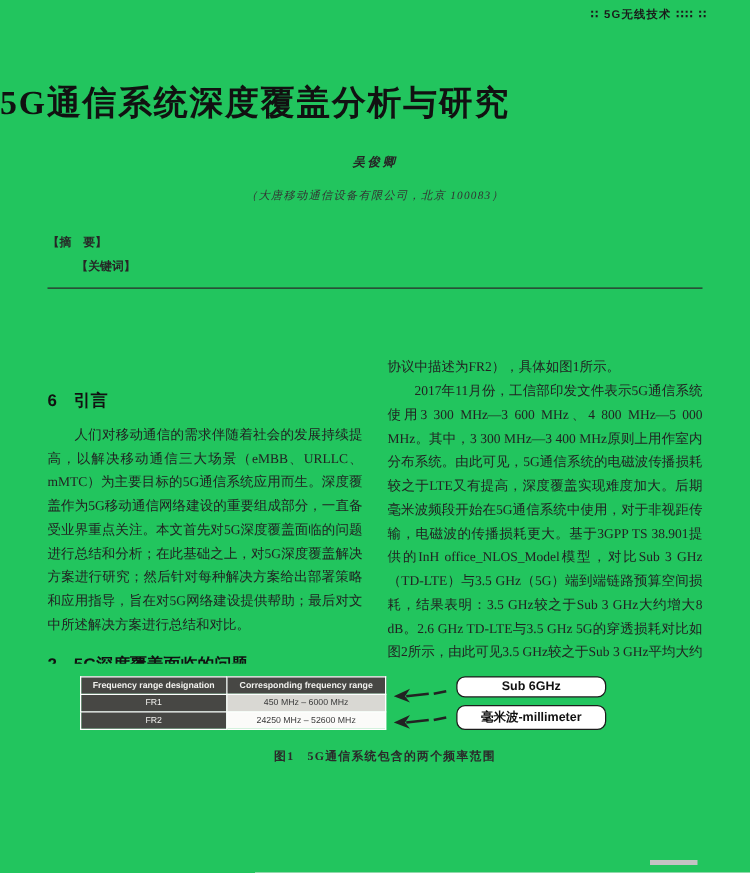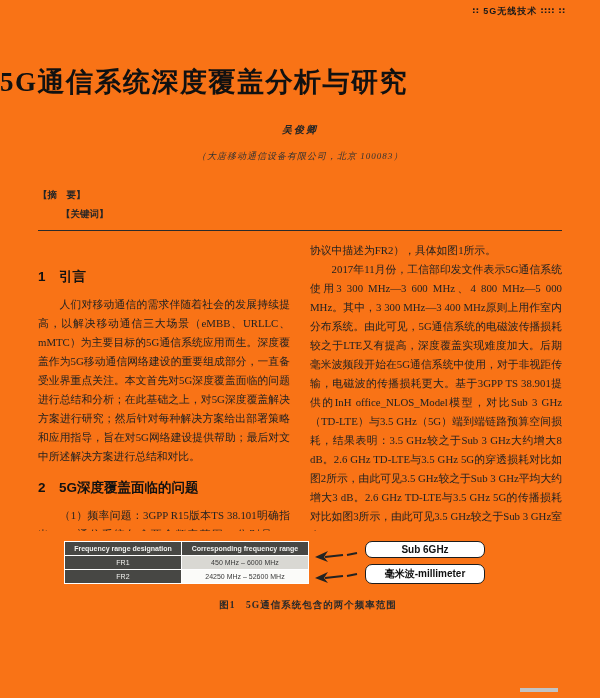--- a/index.html
+++ b/index.html
@@ -1,21 +1,21 @@
 <!DOCTYPE html>
 <html><head>
 <meta charset="utf-8">
 <style>
   * { box-sizing: border-box; margin: 0; padding: 0; }
   html, body { background: #e8e8e8; }
   .page {
     position: relative;
     width: 600px; height: 698px;
     margin: 0 auto;
-    background: #f97316;
+    background: #22c55e;
     color: #262626;
     font-family: "Liberation Serif", "DejaVu Serif", serif;
     overflow: hidden;
   }
   .journal-tag {
     position: absolute; top: 5px; right: 34px;
     font-family: "Liberation Sans", "DejaVu Sans", sans-serif;
     font-size: 9px; font-weight: bold; letter-spacing: 1px; color: #1a1a1a;
   }
   .title {
@@ -36,21 +36,21 @@
   .meta-label {
     width: 56px; flex-shrink: 0; font-weight: bold;
     font-family: "Liberation Sans", "DejaVu Sans", sans-serif; font-size: 9.5px;
   }
   .meta-text { flex: 1; padding-left: 10px; text-align: justify; color: #2e2e2e; }
   .rule { margin: 9px 38px 0; border-top: 1.5px solid #2b2b2b; }
   .columns {
     display: flex; gap: 20px;
     margin: 10px 38px 0; height: 290px; overflow: hidden;
   }
-  .col { width: 252px; font-size: 10.8px; line-height: 19px; text-align: justify; color: #222; }
+  .col { width: 252px; font-size: 10.8px; line-height: 19px; text-align: justify; color: #222; margin-top: 44px; }
   .col p { text-indent: 2em; }
   .col p.no-indent { text-indent: 0; }
   .sec-heading {
     font-family: "Liberation Sans", "DejaVu Sans", sans-serif;
     font-size: 13.5px; font-weight: bold; color: #111; text-align: left;
   }
   .sec-heading.first { margin-top: 26px; margin-bottom: 9px; }
   .sec-heading.second { margin-top: 12px; margin-bottom: 9px; }
   .figure { width: 472px; margin: 8px auto 0; display: flex; align-items: center; }
   table.freq {
@@ -102,21 +102,21 @@
     </div>
     <div class="meta-row">
       <span class="meta-label">【关键词】</span>
     </div>
   </div>
 
   <div class="rule"></div>
 
   <div class="columns">
     <div class="col">
-      <h2 class="sec-heading first">1　引言</h2>
+      <h2 class="sec-heading first">6　引言</h2>
       <p>人们对移动通信的需求伴随着社会的发展持续提高，以解决移动通信三大场景（eMBB、URLLC、mMTC）为主要目标的5G通信系统应用而生。深度覆盖作为5G移动通信网络建设的重要组成部分，一直备受业界重点关注。本文首先对5G深度覆盖面临的问题进行总结和分析；在此基础之上，对5G深度覆盖解决方案进行研究；然后针对每种解决方案给出部署策略和应用指导，旨在对5G网络建设提供帮助；最后对文中所述解决方案进行总结和对比。</p>
       <h2 class="sec-heading second">2　5G深度覆盖面临的问题</h2>
       <p>（1）频率问题：3GPP R15版本TS 38.101明确指出：5G通信系统包含两个频率范围，分别是Sub 6GHz（协议中描述为FR1）和毫米波（Millimeter Wave，</p>
     </div>
     <div class="col">
       <p class="no-indent">协议中描述为FR2），具体如图1所示。</p>
       <p>2017年11月份，工信部印发文件表示5G通信系统使用3 300 MHz—3 600 MHz、4 800 MHz—5 000 MHz。其中，3 300 MHz—3 400 MHz原则上用作室内分布系统。由此可见，5G通信系统的电磁波传播损耗较之于LTE又有提高，深度覆盖实现难度加大。后期毫米波频段开始在5G通信系统中使用，对于非视距传输，电磁波的传播损耗更大。基于3GPP TS 38.901提供的InH office_NLOS_Model模型，对比Sub 3 GHz（TD-LTE）与3.5 GHz（5G）端到端链路预算空间损耗，结果表明：3.5 GHz较之于Sub 3 GHz大约增大8 dB。2.6 GHz TD-LTE与3.5 GHz 5G的穿透损耗对比如图2所示，由此可见3.5 GHz较之于Sub 3 GHz平均大约增大3 dB。2.6 GHz TD-LTE与3.5 GHz 5G的传播损耗对比如图3所示，由此可见3.5 GHz较之于Sub 3 GHz室内</p>
     </div>
   </div>
 

